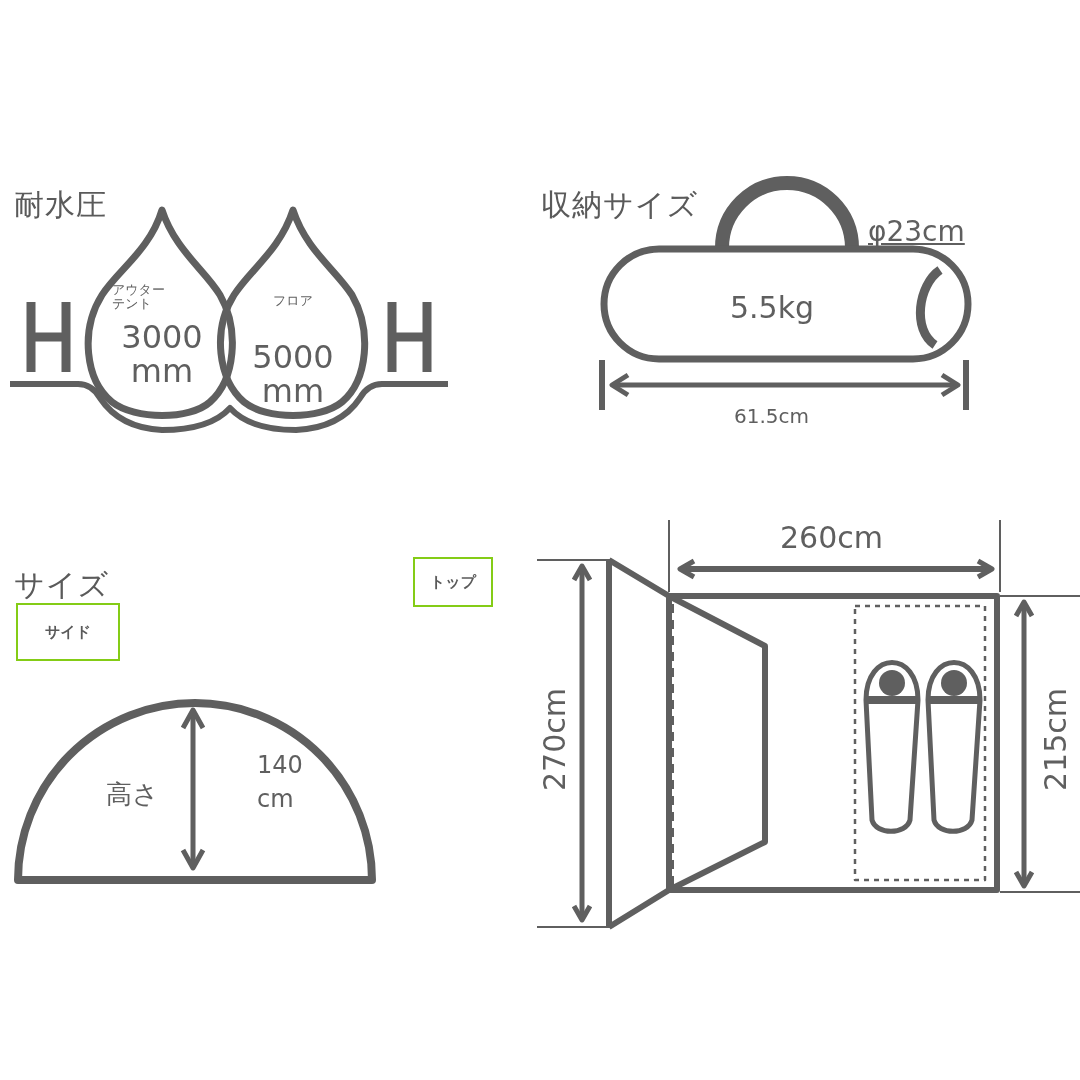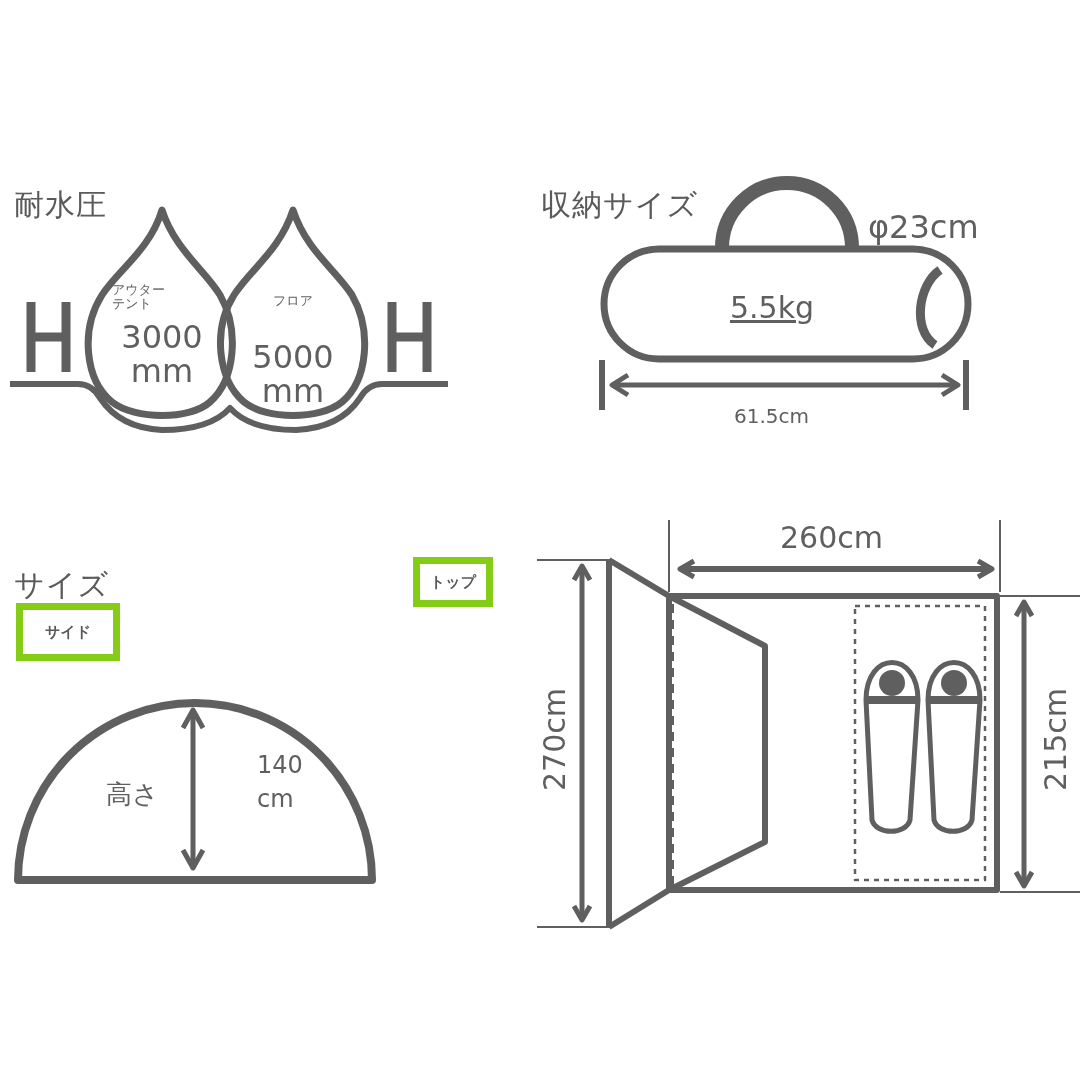--- a/index.html
+++ b/index.html
@@ -1,19 +1,19 @@
 <!DOCTYPE html>
 <html><head>
 <meta charset="utf-8">
 <style>
   html,body{margin:0;padding:0;background:#fff;}
   body{width:1080px;height:1080px;position:relative;overflow:hidden;font-family:"DejaVu Sans",sans-serif;color:#5f5f5f;}
   .abs{position:absolute;}
   .heading{font-size:30px;letter-spacing:1px;color:#5a5a5a;margin-top:43px;}
-  .label-box{position:absolute;border:7px solid #84cc16;font-size:15px;font-weight:bold;color:#5a5a5a;display:flex;align-items:center;justify-content:center;box-sizing:border-box;}
+  .label-box{position:absolute;border:2px solid #84cc16;font-size:15px;font-weight:bold;color:#5a5a5a;display:flex;align-items:center;justify-content:center;box-sizing:border-box;}
   svg{position:absolute;left:0;top:0;}
 </style>
 </head>
 <body>
 
 <div class="abs heading" style="left:14px;top:142px;">耐水圧</div>
 <div class="abs heading" style="left:541px;top:142px;">収納サイズ</div>
 <div class="abs heading" style="left:14px;top:522px;">サイズ</div>
 
 <div class="label-box" style="left:16px;top:603px;width:104px;height:58px;">サイド</div>
@@ -84,22 +84,22 @@
 <div class="abs" style="left:112px;top:320px;width:100px;text-align:center;font-size:32px;line-height:34px;">
   <div>3000</div>
   <div>mm</div>
 </div>
 <div class="abs" style="left:243px;top:292px;width:100px;text-align:center;font-size:13px;">フロア</div>
 <div class="abs" style="left:243px;top:320px;width:100px;text-align:center;font-size:32px;line-height:34px;margin-top:20px;">
   <div>5000</div>
   <div>mm</div>
 </div>
 
-<div class="abs" style="left:868px;top:208px;font-size:32px;">φ23cm</div>
-<div class="abs" style="left:730px;top:290px;font-size:30px;text-decoration:underline;">5.5kg</div>
+<div class="abs" style="left:868px;top:215px;font-size:28px;text-decoration:underline;">φ23cm</div>
+<div class="abs" style="left:730px;top:290px;font-size:30px;">5.5kg</div>
 <div class="abs" style="left:734px;top:404px;font-size:20px;">61.5cm</div>
 
 <div class="abs" style="left:106px;top:777px;font-size:26px;text-align:center;">高さ</div>
 <div class="abs" style="left:225px;top:748px;font-size:24px;line-height:34px;margin-left:32px;">
   <div>140</div>
   <div>cm</div>
 </div>
 
 <div class="abs" style="left:780px;top:520px;font-size:30px;">260cm</div>
 <div class="abs" style="left:494px;top:722px;font-size:30px;transform:rotate(-90deg);transform-origin:center;width:120px;text-align:center;">270cm</div>

